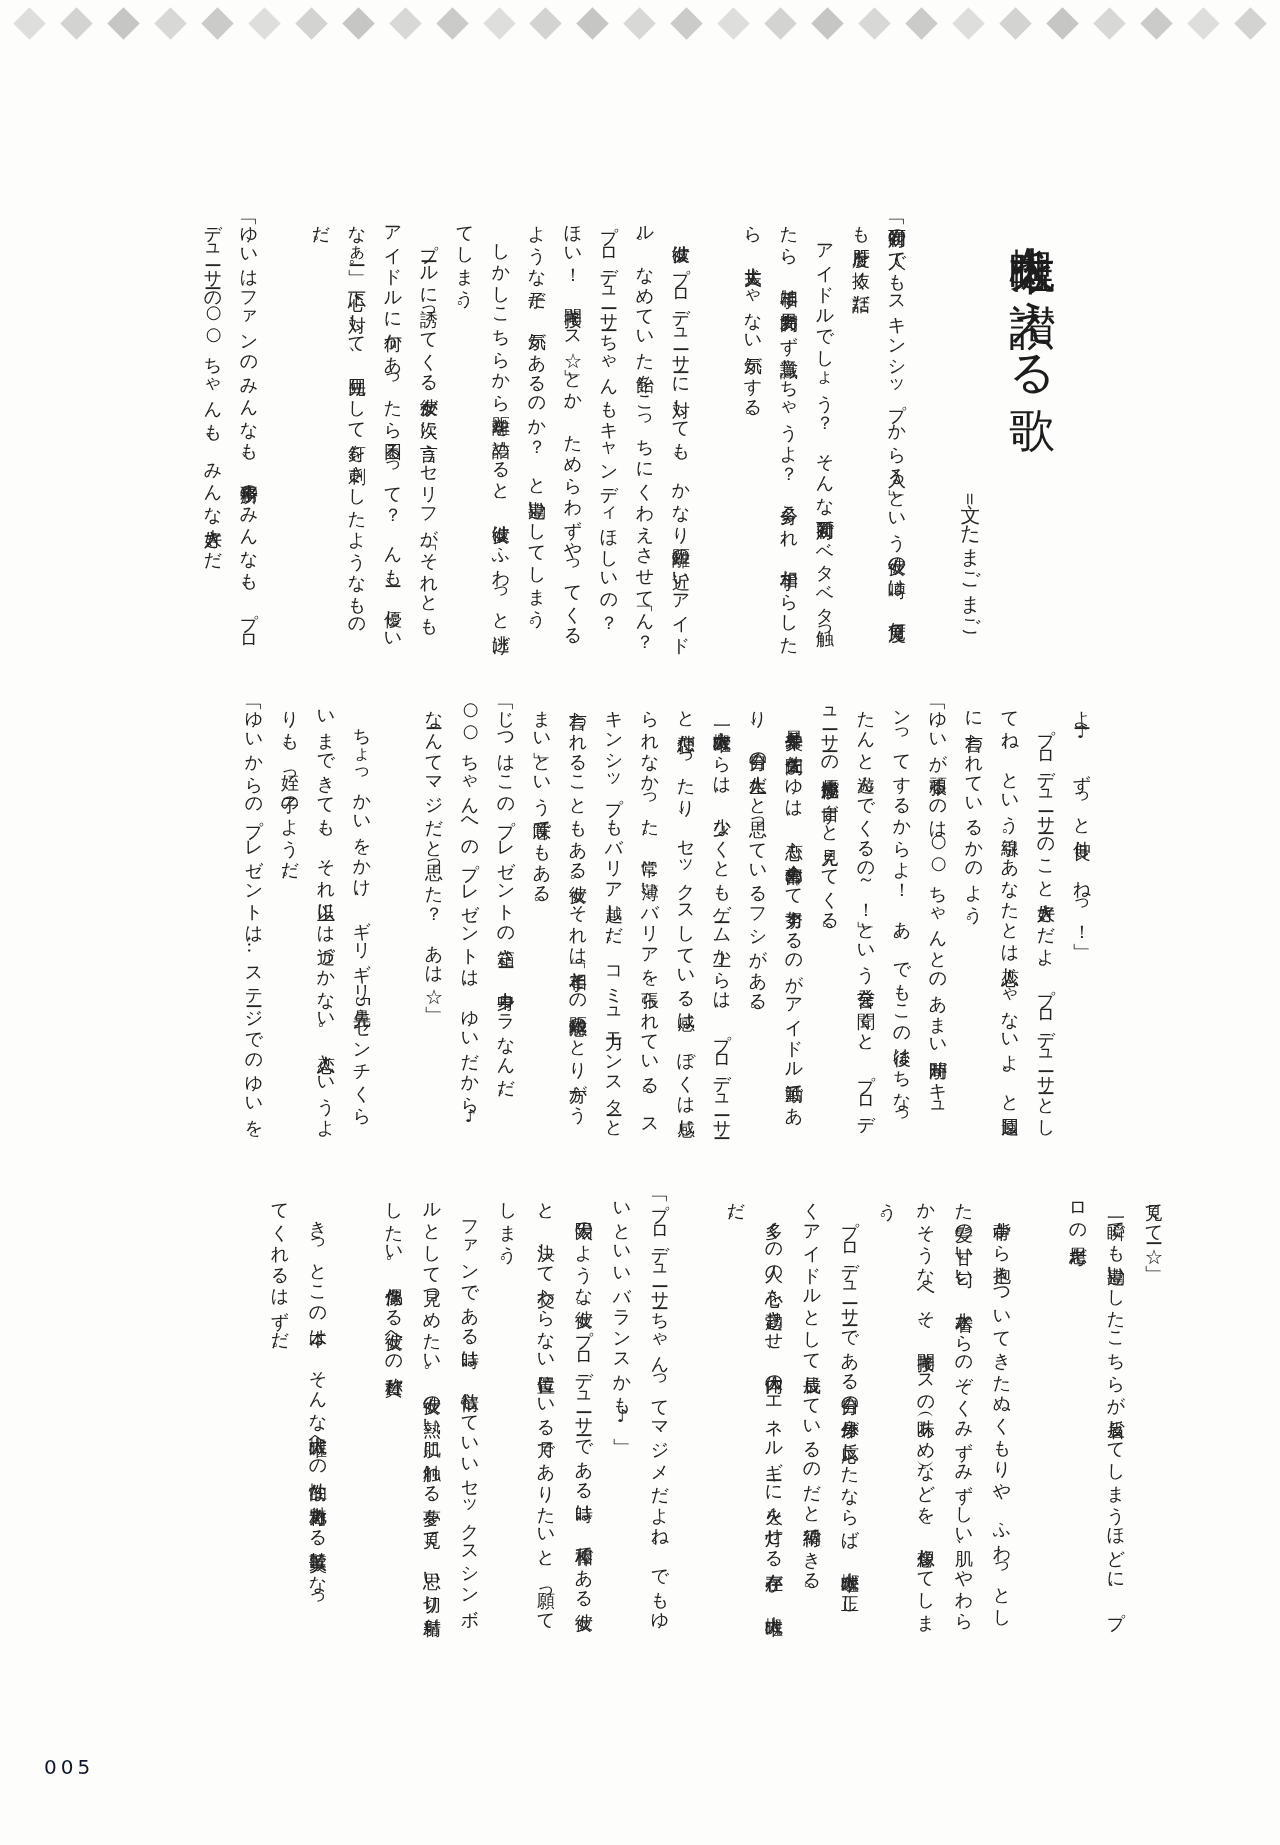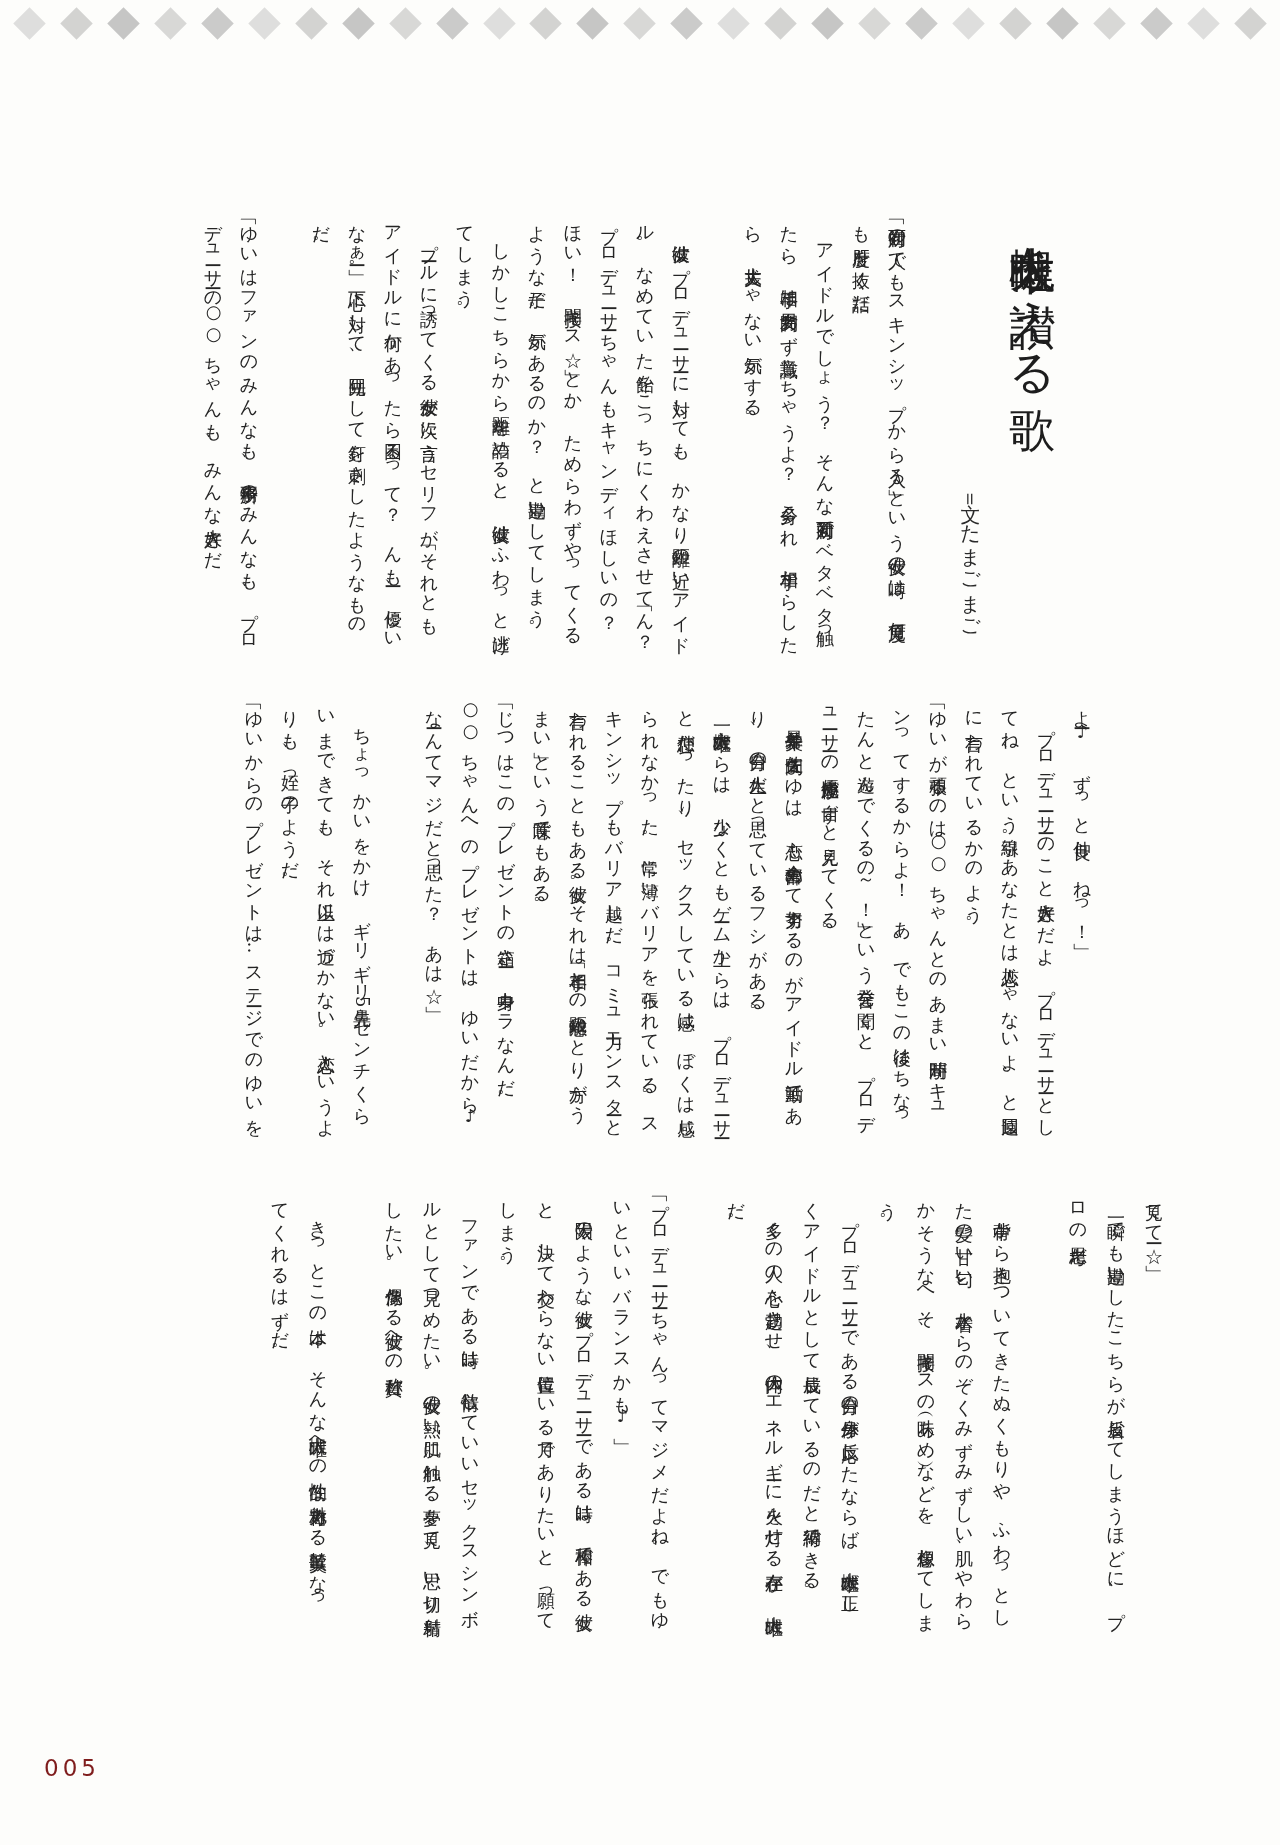--- a/index.html
+++ b/index.html
@@ -81,24 +81,24 @@
   .band.band2{ top:698px; right:180px; width:990px;  height:432px; }
   .band.band3{ top:1190px; right:107px; width:1080px; height:436px; line-height:38px; }
   .band.band3 p.gap{ margin-block-start:38px; }
 
   
   .page-number{
     position:absolute;
     left:44px;
     top:1755px;
     font-family:"DejaVu Sans","Liberation Sans",sans-serif;
-    font-size:23px;
+    font-size:20px;
     letter-spacing:4px;
     font-weight:500;
-    color:#7f1d1d;
+    color:#0f172a;
   }
 </style>
 </head>
 <body>
 
 <div class="page">
 
   <div class="ornament-row top">
       <span class="diamond" style="width: 23px; height: 23px; opacity: 0.28;"></span>
       <span class="diamond" style="width: 23px; height: 23px; opacity: 0.39;"></span>

